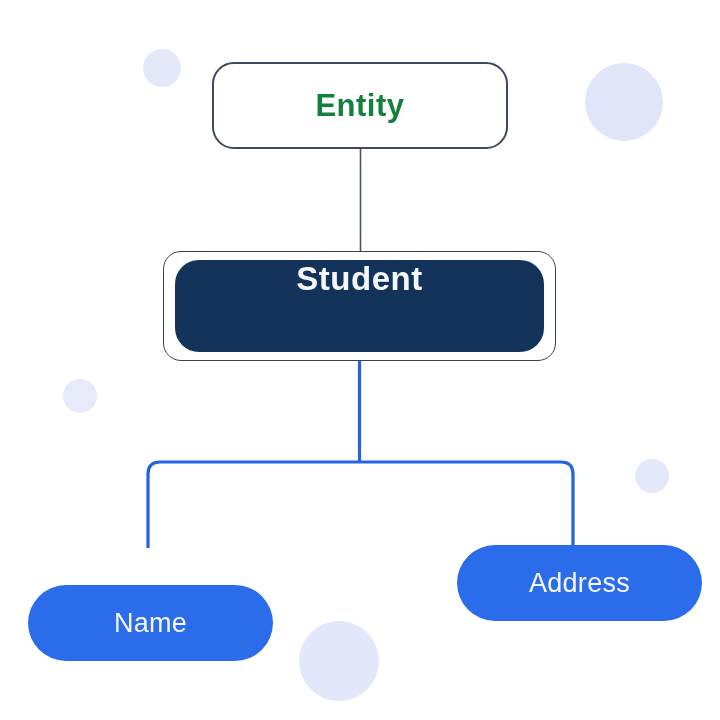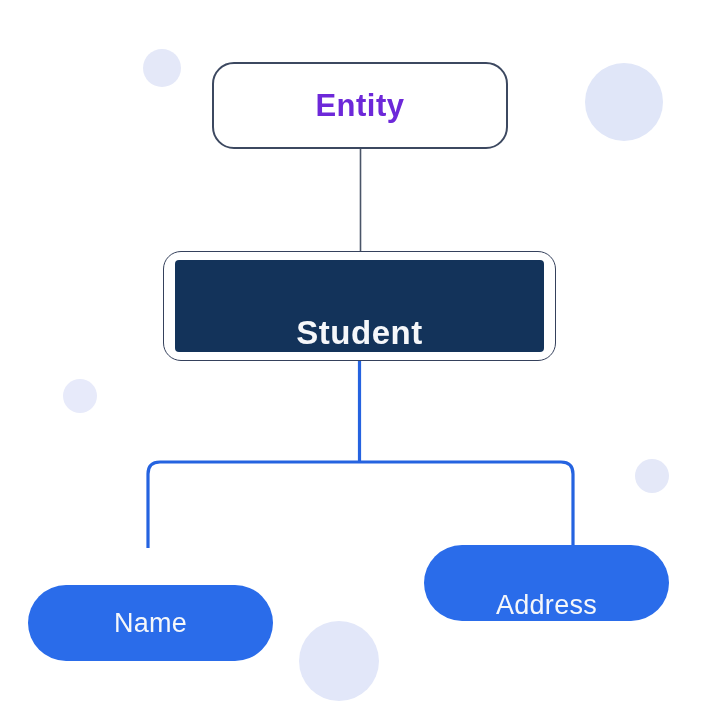--- a/index.html
+++ b/index.html
@@ -53,42 +53,42 @@
     width: 296px; height: 87px;
     box-sizing: border-box;
     background: #ffffff;
     border: 2px solid #3c4860;
     border-radius: 22px;
     display: flex;
     align-items: center;
     justify-content: center;
     font-size: 31px;
     font-weight: 700;
-    color: #6d28d9;
+    color: #15803d;
     letter-spacing: 0.5px;
   }
 
   
   .student-outer {
     position: absolute;
     left: 163px; top: 251px;
     width: 393px; height: 110px;
     box-sizing: border-box;
     background: #ffffff;
     border: 1.6px solid #35415c;
     border-radius: 18px;
     padding: 8px 11px;
   }
   .student-inner {
     width: 100%; height: 100%;
     box-sizing: border-box;
     background: #13335a;
-    border-radius: 4px;
+    border-radius: 24px;
     display: flex;
-    align-items: flex-end;
+    align-items: flex-start;
     justify-content: center;
     font-size: 33px;
     font-weight: 600;
     color: #f5f7fa;
     letter-spacing: 0.5px;
   }
 
   
   .pill {
     position: absolute;
@@ -98,21 +98,21 @@
     border-radius: 38px;
     display: flex;
     align-items: center;
     justify-content: center;
     font-size: 27px;
     font-weight: 500;
     color: #f5f7fa;
     letter-spacing: 0.3px;
   }
   .pill-name    { left: 28px; margin-top: 40px;  }
-  .pill-address { left: 424px; align-items: flex-end; }
+  .pill-address { left: 457px; }
 </style>
 </head>
 <body>
 
 <div class="canvas">
 
   <div class="circle c1"></div>
   <div class="circle c2"></div>
   <div class="circle c3"></div>
   <div class="circle c4"></div>

